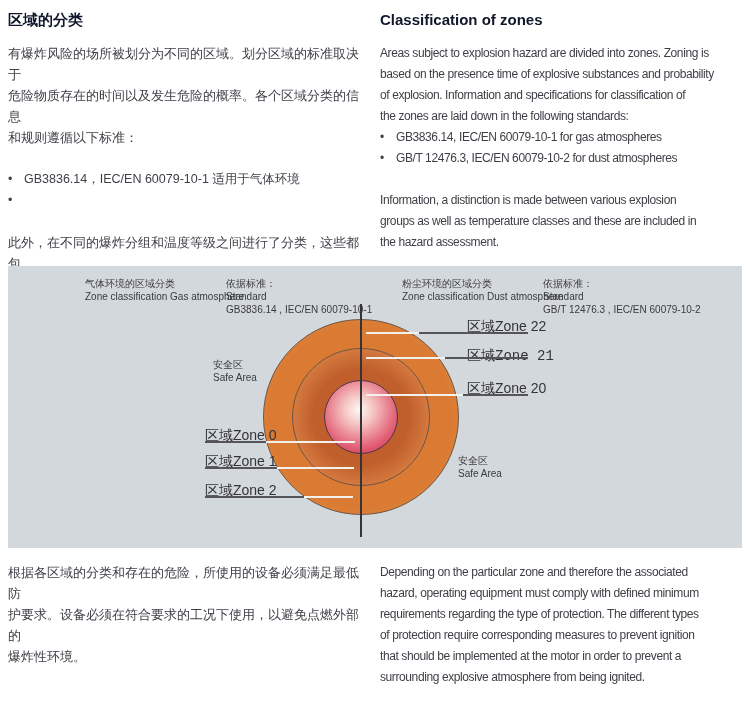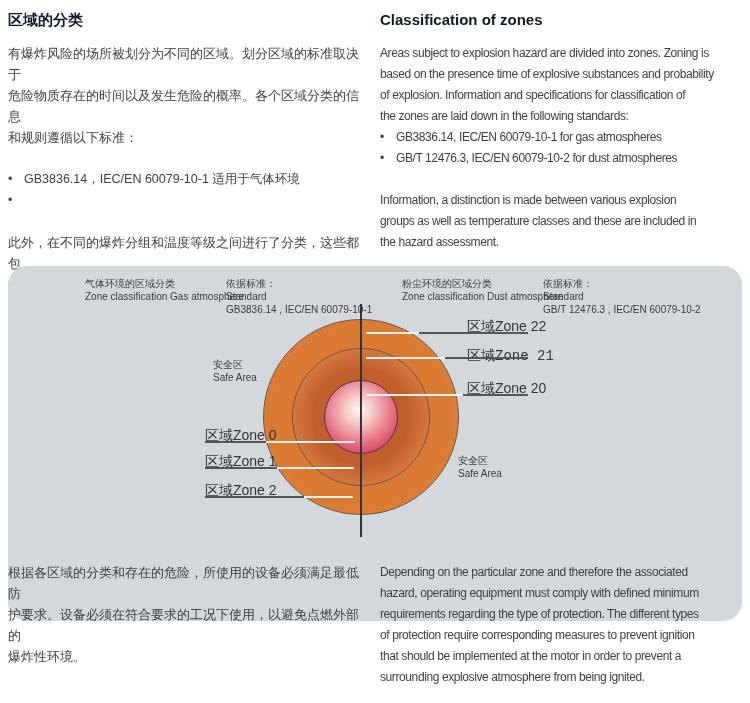--- a/index.html
+++ b/index.html
@@ -16,21 +16,21 @@
   h1{margin:0 0 13px 0;font-size:15px;line-height:20px;font-weight:bold;color:#0f172a;}
   .body{margin:0;font-size:13px;line-height:21px;white-space:pre-line;}
   .col-en-top .body,.col-en-bottom .body{font-size:12px;letter-spacing:-0.4px;}
   .gap-top{margin-top:21px;}
   ul.bullets{margin:0;padding:0;list-style:none;}
   ul.bullets.cn{margin-top:21px;}
   ul.bullets li{display:flex;font-size:12.5px;line-height:21px;}
   .col-en-top ul.bullets li{font-size:12px;letter-spacing:-0.4px;}
   .dot{width:16px;flex:0 0 16px;text-align:left;}
   
-  .panel{position:absolute;left:8px;top:266px;width:734px;height:355px;background:var(--panel_bg,#d3d8dc);border-radius:19px;}
+  .panel{position:absolute;left:8px;top:266px;width:734px;height:282px;background:var(--panel_bg,#d3d8dc);}
   .dlabel{position:absolute;font-size:10px;line-height:13px;color:#3a3a41;white-space:nowrap;}
   .circle{position:absolute;border-radius:50%;box-sizing:border-box;border:1px solid #6b5648;}
   .circle.outer{left:255px;top:53px;width:196px;height:196px;z-index:1;
     background:radial-gradient(circle,var(--ring_outer_dark,#da7a33) 66%,var(--ring_outer_light,#ec9850) 100%);}
   .circle.mid{left:284px;top:82px;width:138px;height:138px;z-index:2;
     background:radial-gradient(circle,var(--ring_mid_dark,#c05f2b) 50%,var(--ring_mid_light,#f29e5c) 100%);}
   .circle.core{left:316px;top:114px;width:74px;height:74px;z-index:3;border-color:#4d3450;
     background:radial-gradient(circle at 47% 40%,var(--core_center,#fdf7f5) 0%,#f6c9c6 24%,#e4687c 62%,var(--core_edge,#d02b49) 92%);}
   .vline{position:absolute;left:352px;top:38px;width:1.5px;height:233px;background:#333338;z-index:4;}
   .zlabel{position:absolute;font-size:14px;line-height:12px;color:#33333a;white-space:nowrap;z-index:5;}

